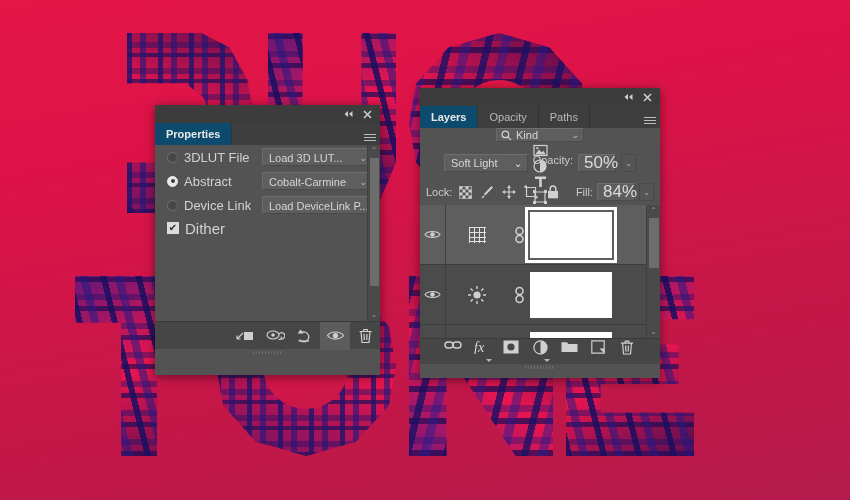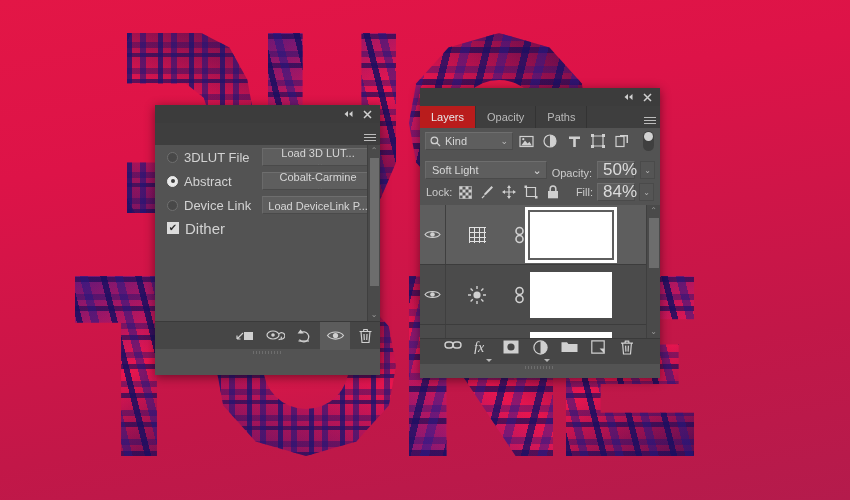--- a/index.html
+++ b/index.html
@@ -82,23 +82,23 @@
     position: relative;
   }
   .tab {
     padding: 0 11px;
     display: flex; align-items: center;
     font-size: 11px; color: #b9b9b9;
     cursor: pointer;
     border-right: 1px solid #333;
   }
   .tab.active {
-    background: #b91c1c;
+    background: #0c4a6e;
     color: #e8e8e8;
-    font-weight: normal;
+    font-weight: bold;
   }
   .tab-filler { flex: 1; border-right: none; }
   .hamburger {
     width: 20px; display: flex; align-items: center; justify-content: center;
     cursor: pointer;
   }
   .hamburger i {
     display: block; width: 12px; height: 1px; background: #bcbcbc;
     box-shadow: 0 3px 0 #bcbcbc, 0 6px 0 #bcbcbc;
   }
@@ -147,23 +147,23 @@
     flex: 0 0 auto; cursor: pointer;
   }
   .radio.on { background: #e9e9e9; border-color: #e9e9e9; }
   .radio.on::after { content: ""; width: 4px; height: 4px; border-radius: 50%; background: #3b3b3b; }
   .radio-label { width: 72px; font-size: 13px; color: #d2d2d2; }
 
   .select {
     height: 18px; background: #5e5e5e;
     border-top: 1px solid #6e6e6e; border-left: 1px solid #6a6a6a;
     border-right: 1px solid #4c4c4c; border-bottom: 1px solid #4a4a4a;
-    display: flex; align-items: center; justify-content: center;
+    display: flex; align-items: center; justify-content: space-between;
     padding: 2px 4px 0 6px; font-size: 11px; color: #d6d6d6;
-    cursor: pointer; white-space: nowrap; overflow: hidden; flex-direction: column;
+    cursor: pointer; white-space: nowrap; overflow: hidden;
   }
   .select .chev { color: #bdbdbd; font-size: 9px; margin-left: 4px; }
 
   .checkrow { display: flex; align-items: center; gap: 6px; height: 22px; padding-left: 12px; }
   .checkbox {
     width: 12px; height: 12px; background: #dcdcdc;
     display: flex; align-items: center; justify-content: center;
     font-size: 10px; color: #2d2d2d; line-height: 1; cursor: pointer;
   }
   .check-label { font-size: 15px; color: #d2d2d2; }
@@ -197,21 +197,21 @@
   .grabber i {
     width: 30px; height: 3px;
     background: repeating-linear-gradient(90deg,#6d6d6d 0 1px, transparent 1px 3px);
   }
 
   
   #layers-panel { left: 420px; top: 88px; width: 240px; height: 290px; }
 
   .filter-row {
     height: 26px; background: #535353;
-    display: flex; align-items: center; gap: 2px; padding: 0 5px;
+    display: flex; align-items: center; gap: 2px; padding: 0 5px; flex-direction: column;
   }
   .kind-select {
     width: 88px; height: 18px; background: #5e5e5e;
     border-top: 1px solid #6e6e6e; border-left: 1px solid #6a6a6a;
     border-right: 1px solid #4c4c4c; border-bottom: 1px solid #4a4a4a;
     display: flex; align-items: center; gap: 4px; padding: 0 4px;
     font-size: 11px; color: #d6d6d6; cursor: pointer;
   }
   .kind-select .chev { margin-left: auto; font-size: 9px; color: #bdbdbd; }
   .fic { width: 22px; height: 20px; display: flex; align-items: center; justify-content: center; cursor: pointer; }
@@ -220,21 +220,21 @@
     width: 11px; height: 20px; margin-left: auto; margin-right: 1px;
     background: #3f3f3f; border-radius: 6px; position: relative; cursor: pointer;
   }
   .filter-toggle::after {
     content: ""; position: absolute; top: 1px; left: 1px;
     width: 9px; height: 9px; border-radius: 50%; background: #d2d2d2;
   }
 
   .blend-row {
     height: 25px; background: #535353;
-    display: flex; align-items: flex-end; gap: 5px; padding: 0 5px;
+    display: flex; align-items: flex-start; gap: 5px; padding: 0 24px;
   }
   .blend-select {
     flex: 1; height: 18px; background: #5e5e5e;
     border-top: 1px solid #6e6e6e; border-left: 1px solid #6a6a6a;
     border-right: 1px solid #4c4c4c; border-bottom: 1px solid #4a4a4a;
     display: flex; align-items: center; justify-content: space-between;
     padding: 0 4px 0 6px; font-size: 11px; color: #d9d9d9; cursor: pointer;
   }
   .lbl { font-size: 11px; color: #cbcbcb; white-space: nowrap; }
   .num-field {
@@ -330,20 +330,23 @@
           </svg>
       </span>
       <span class="topbar-btn">
         <svg width="9" height="9" viewBox="0 0 9 9">
             <path class="ic" style="stroke-width:1.5" d="M1 1 L8 8 M8 1 L1 8"></path>
           </svg>
       </span>
     </div>
 
     <div class="tabstrip">
+      <div class="tab active">
+        <span>Properties</span>
+      </div>
       <div class="tab tab-filler"></div>
       <div class="hamburger">
           <i></i>
         </div>
     </div>
 
 
     <div class="prop-body">
 
       <div class="prop-row">

